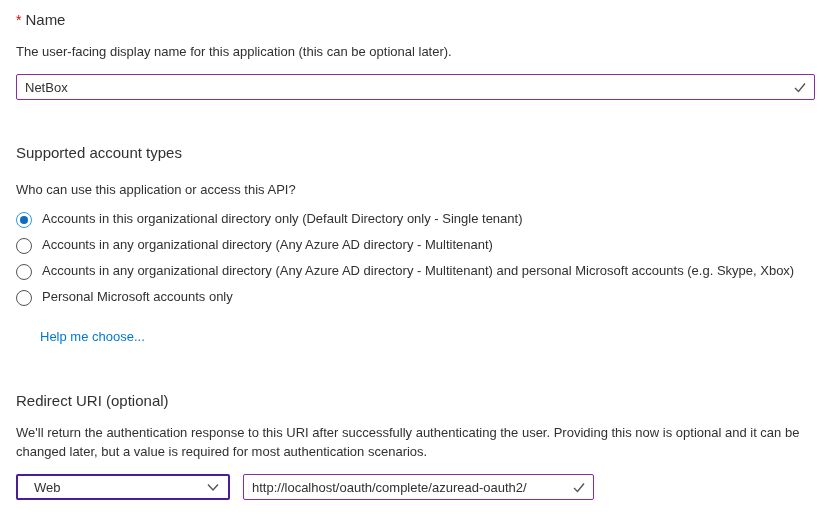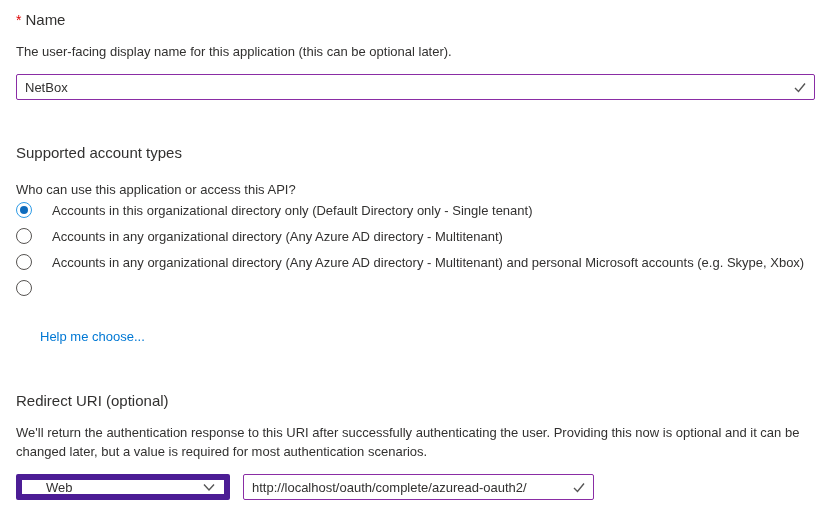--- a/index.html
+++ b/index.html
@@ -67,24 +67,23 @@
     height: 14px;
     pointer-events: none;
   }
 
   .title-accounts { margin-top: 43px; }
   .question-text { margin-top: 18px; }
 
   .radio-group { margin-top: 3px; }
   .radio-row {
     display: flex;
-    align-items: flex-start;
+    align-items: flex-end;
     height: 26px;
     cursor: pointer;
-    gap: 10px;
   }
   .radio-circle {
     box-sizing: border-box;
     flex: 0 0 16px;
     width: 16px;
     height: 16px;
     border: 1px solid #565351;
     border-radius: 50%;
     margin-right: 10px;
     position: relative;
@@ -128,26 +127,26 @@
   .redirect-controls {
     margin-top: 13px;
     display: flex;
     align-items: center;
   }
   .dropdown {
     position: relative;
     box-sizing: border-box;
     width: 214px;
     height: 26px;
-    border: 6px solid #4c1d95;
+    border: 2px solid #4c1d95;
     border-radius: 2px;
     background: #ffffff;
     display: flex;
     align-items: center;
-    padding: 0 26px 0 24px;
+    padding: 0 26px 0 16px;
     font-size: 13px;
     color: #323130;
     cursor: pointer;
   }
   .uri-wrap {
     position: relative;
     width: 351px;
     height: 26px;
     margin-left: 13px;
   }
@@ -182,20 +181,21 @@
     <div class="radio-row">
       <span class="radio-circle"></span>
       <span class="radio-label">Accounts in any organizational directory (Any Azure AD directory - Multitenant)</span>
     </div>
     <div class="radio-row">
       <span class="radio-circle"></span>
       <span class="radio-label">Accounts in any organizational directory (Any Azure AD directory - Multitenant) and personal Microsoft accounts (e.g. Skype, Xbox)</span>
     </div>
     <div class="radio-row">
       <span class="radio-circle"></span>
+      <span class="radio-label">Personal Microsoft accounts only</span>
     </div>
   </div>
 
   <a class="help-link" href="#">Help me choose...</a>
 
   
   <h2 class="section-title title-redirect">Redirect URI (optional)</h2>
 
   <p class="body-text desc-redirect">We'll return the authentication response to this URI after successfully authenticating the user. Providing this now is optional and it can be changed later, but a value is required for most authentication scenarios.</p>
 

